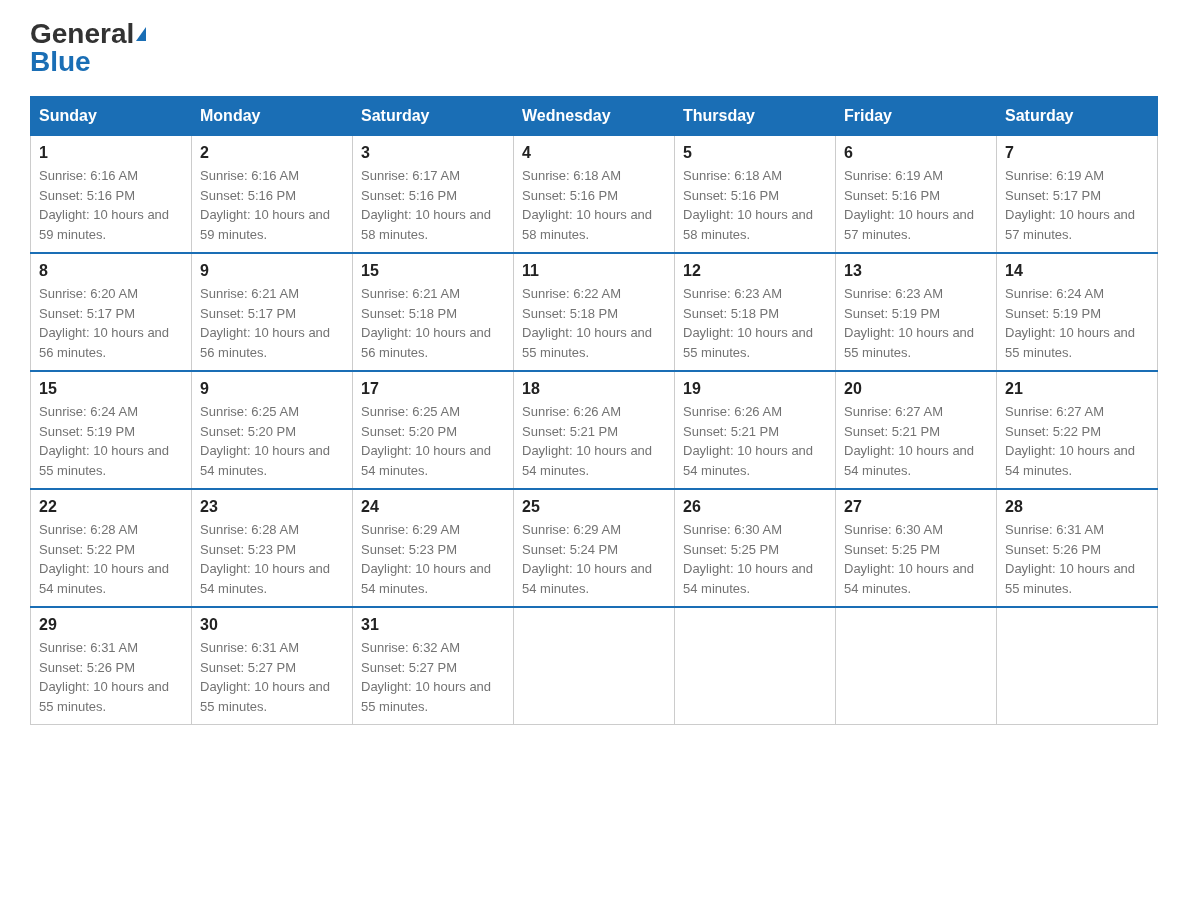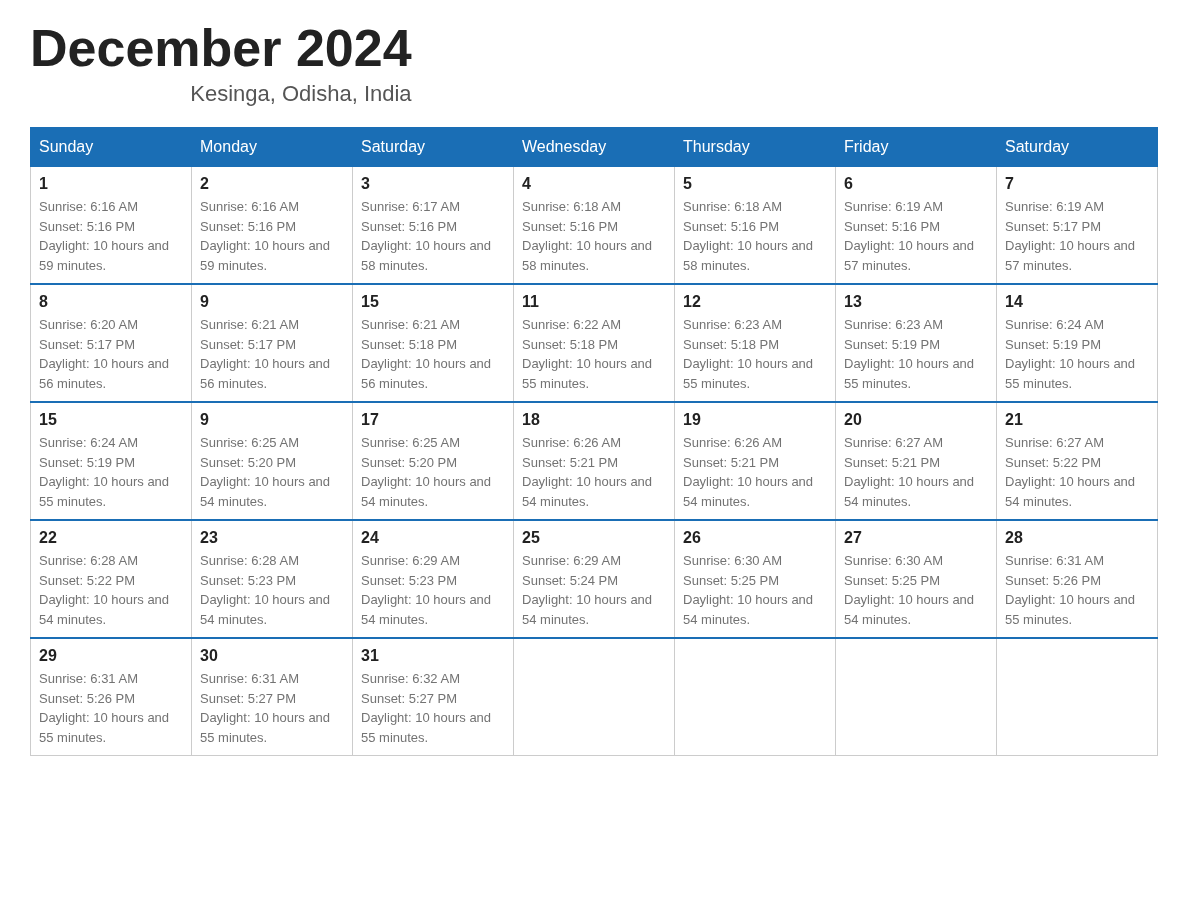--- a/index.html
+++ b/index.html
@@ -57,21 +57,21 @@
       margin-top: 4px;
     }
     .calendar {
       width: 100%;
       border-collapse: collapse;
     }
     .calendar th {
       background-color: #1a6eb5;
       color: #fff;
       font-size: 16px;
-      font-weight: normal;
+      font-weight: bold;
       padding: 10px 8px;
       text-align: left;
       border: 1px solid #1a6eb5;
     }
     .calendar td {
       vertical-align: top;
       padding: 8px;
       border: 1px solid #ccc;
       font-size: 13px;
       color: #333;
@@ -98,23 +98,26 @@
       background: #fff;
     }
     .row-divider td {
       border-top: 2px solid #1a6eb5;
     }
   </style>
 </head>
 <body>
 
 <div class="header">
-  <div class="title-block">
-    <div class="month-title">December 2024</div>
-    <div class="location">Kesinga, Odisha, India</div>
+  <div class="logo">
+    <div style="display:flex;align-items:center;">
+      <span class="logo-general">General</span>
+      <span class="logo-triangle"></span>
+    </div>
+    <span class="logo-blue">Blue</span>
   </div>
 </div>
 
 <table class="calendar">
   <thead>
     <tr>
     <th>Sunday</th>
         <th>Monday</th>
         <th>Saturday</th>
         <th>Wednesday</th>

